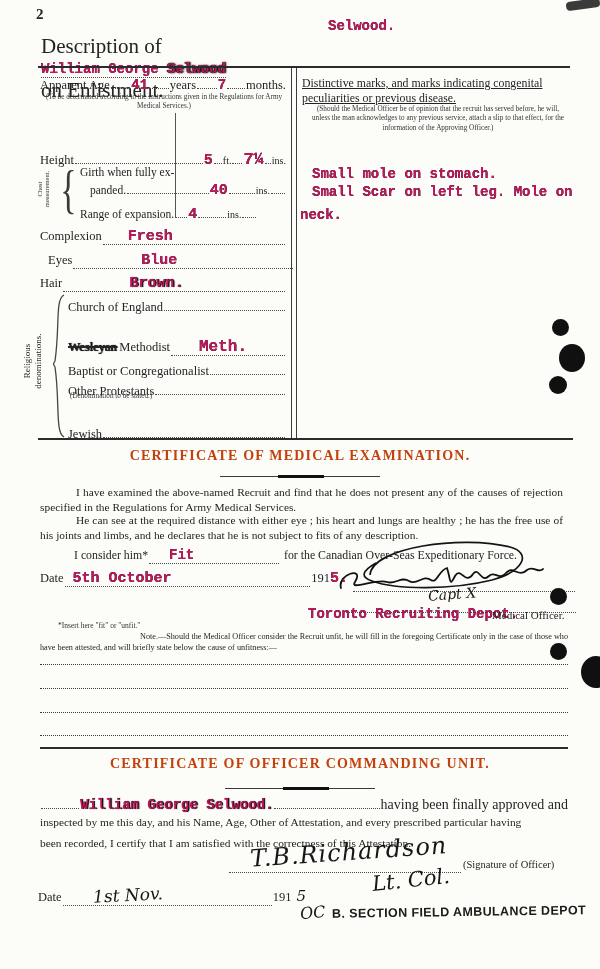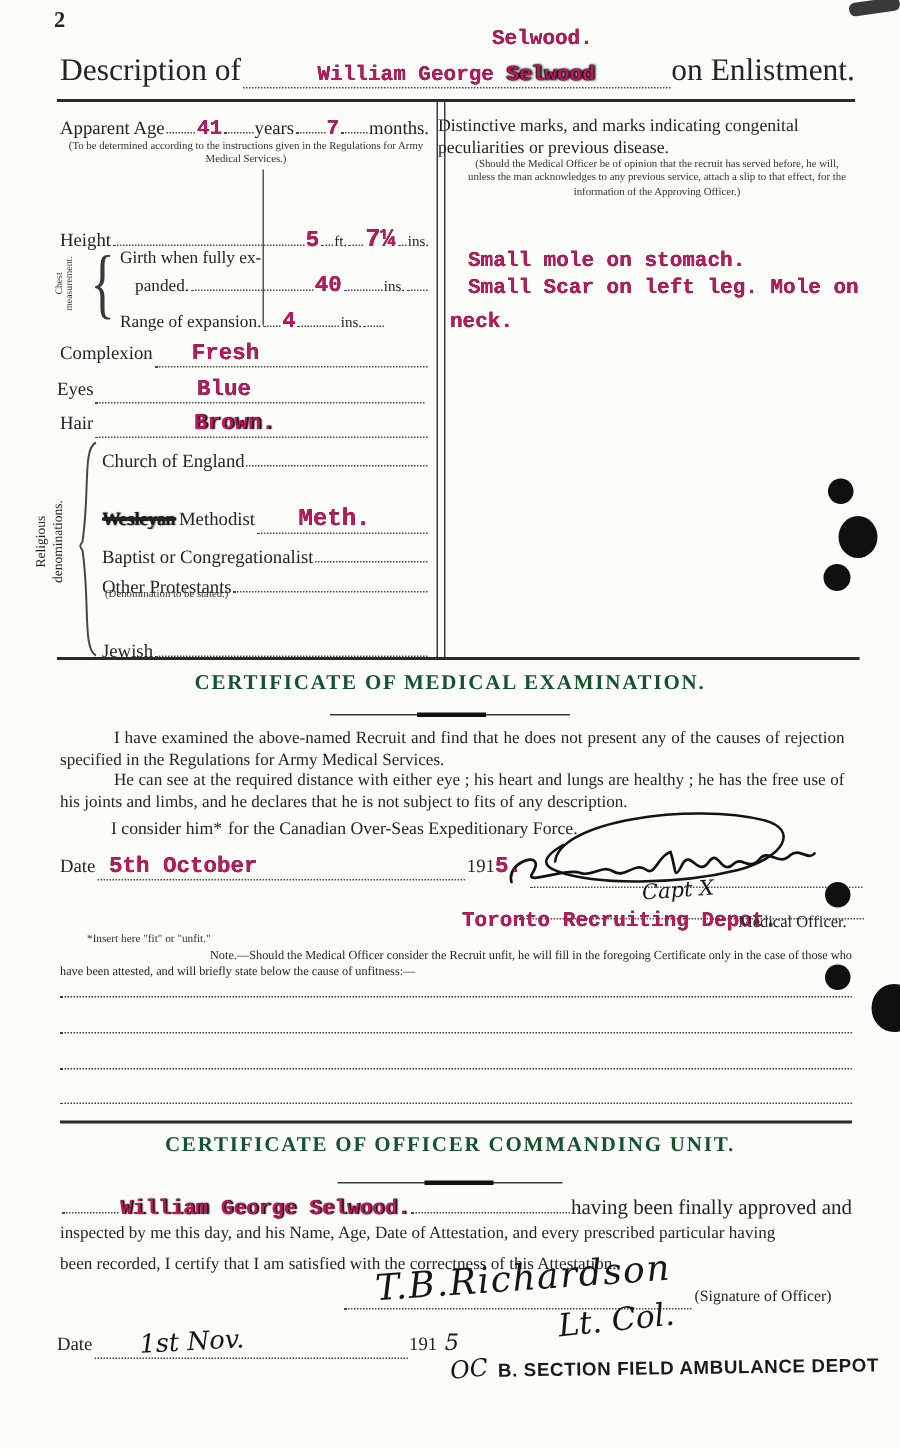--- a/index.html
+++ b/index.html
@@ -17,40 +17,40 @@
   .dl{flex:1 0 auto; height:.9em; border-bottom:1px dotted #4a4a4a; margin:0 1px;}
   .dl.has{height:auto; text-align:left;}
   .lbl{font-size:12.5px;}
   .fine{font-size:7.2px; line-height:1.3; color:#333;}
   .rule{background:#2b2b2b; height:2px;}
   .vline{background:#555; width:1px;}
   .dblline{width:4px; border-left:1.6px solid #3c3c3c; border-right:1px solid #3c3c3c;}
   .struck{text-decoration:line-through; text-decoration-thickness:1.5px;}
   .smudge{text-shadow:.6px 0 0 #000, 1.2px 0 1px #222;}
   .heavy-smudge{text-shadow:0 0 1px #000, 1.4px 0 1.6px #000, -.8px 0 1px #111;}
-  .sec-title{font-weight:700; font-size:14px; letter-spacing:1.2px; text-align:center; color:#14532d;}
+  .sec-title{font-weight:700; font-size:14px; letter-spacing:1.2px; text-align:center; color:#c2410c;}
   .divider{position:relative; height:4px;}
   .divider .base{position:absolute; left:0; right:0; top:2px; height:1px; background:#3a3a3a;}
   .divider .thick{position:absolute; top:1px; height:3px; background:#111; width:46px; left:58px;}
   .para{font-size:11.4px; line-height:1.28; text-align:justify;}
   .vlabel{white-space:nowrap; transform:rotate(-90deg); transform-origin:left top; text-align:center;}
   .blot{position:absolute; background:#101010; border-radius:50%;}
   .stamp{font-family:"Liberation Sans", sans-serif; font-weight:700; font-size:12.5px;
          letter-spacing:.4px; color:#1b1b1b; transform:rotate(-.8deg);}
   svg{display:block; overflow:visible;}
 </style>
 </head>
 <body>
 
 <div class="page">
 
   <div class="abs serif" style="left:36px;top:6px;font-size:15px;font-weight:700;">2</div>
   <div class="abs type" style="left:328px;top:19px;">Selwood.</div>
 
-  <div class="abs row" style="left:40px;top:34px;width:530px;">
+  <div class="abs row" style="left:40px;top:34px;width:530px;flex-direction:column;">
     <span class="serif" style="font-size:21px;">Description of</span>
     <span class="dl has" style="text-align:center;"><span class="type"><span>William George</span>&nbsp;<span class="heavy-smudge">Selwood</span></span></span>
     <span class="serif" style="font-size:21px;">on Enlistment.</span>
   </div>
   <div class="abs rule" style="left:38px;top:66px;width:532px;"></div>
 
   <div class="abs dblline" style="left:291px;top:68px;height:370px;"></div>
   <div class="abs rule" style="left:38px;top:438px;width:535px;"></div>
 
   <div class="abs row" style="left:40px;top:74px;width:246px;">
@@ -101,21 +101,21 @@
     <span class="type" style="font-size:15px;">4</span>
     <span class="dl" style="max-width:28px;"></span>
     <span class="lbl" style="font-size:10px;">ins.</span>
     <span class="dl" style="max-width:14px;"></span>
   </div>
 
   <div class="abs row" style="left:40px;top:226px;width:246px;">
     <span class="lbl">Complexion</span>
     <span class="dl has" style="padding-left:25px;"><span class="type" style="font-size:15px;">Fresh</span></span>
   </div>
-  <div class="abs row" style="left:38px;top:250px;width:246px;">
+  <div class="abs row" style="left:48px;top:250px;width:246px;">
     <span class="lbl">Eyes</span>
     <span class="dl has" style="padding-left:68px;"><span class="type" style="font-size:15px;">Blue</span></span>
   </div>
   <div class="abs row" style="left:40px;top:273px;width:246px;">
     <span class="lbl">Hair</span>
     <span class="dl has" style="padding-left:66px;"><span class="type smudge" style="font-size:15px;">Brown.</span></span>
   </div>
 
   <div class="abs vlabel serif" style="left:22px;top:427px;width:132px;font-size:9px;line-height:1.25;">
     <span>Religious</span><br>
@@ -141,36 +141,37 @@
   <div class="abs row" style="left:68px;top:380px;width:218px;">
     <span class="lbl">Other Protestants</span>
     <span class="dl"></span>
   </div>
   <div class="abs fine" style="left:70px;top:392px;">(Denomination to be stated.)</div>
   <div class="abs row" style="left:68px;top:423px;width:218px;">
     <span class="lbl">Jewish</span>
     <span class="dl"></span>
   </div>
 
-  <div class="abs serif" style="left:292px;top:76px;width:268px;font-size:11.8px;line-height:1.25;">Distinctive marks, and marks indicating congenital peculiarities or previous disease.</div>
+  <div class="abs serif" style="left:302px;top:76px;width:268px;font-size:11.8px;line-height:1.25;text-decoration:underline;">Distinctive marks, and marks indicating congenital peculiarities or previous disease.</div>
   <div class="abs fine" style="left:308px;top:105px;width:260px;text-align:center;">(Should the Medical Officer be of opinion that the recruit has served before, he will, unless the man acknowledges to any previous service, attach a slip to that effect, for the information of the Approving Officer.)</div>
   <div class="abs type" style="left:312px;top:167px;">Small mole on stomach.</div>
   <div class="abs type" style="left:312px;top:185px;">Small Scar on left leg. Mole on</div>
   <div class="abs type" style="left:300px;top:208px;">neck.</div>
 
   <div class="abs sec-title" style="left:0;top:448px;width:600px;">CERTIFICATE OF MEDICAL EXAMINATION.</div>
   <div class="abs divider" style="left:220px;top:474px;width:160px;">
     <span class="base"></span>
       <span class="thick"></span>
   </div>
   <div class="abs para" style="left:40px;top:485px;width:523px;text-indent:36px;">I have examined the above-named Recruit and find that he does not present any of the causes of rejection specified in the Regulations for Army Medical Services.</div>
   <div class="abs para" style="left:40px;top:513px;width:523px;text-indent:36px;">He can see at the required distance with either eye ; his heart and lungs are healthy ; he has the free use of his joints and limbs, and he declares that he is not subject to fits of any description.</div>
 
   <div class="abs row" style="left:40px;top:545px;width:523px;">
     <span class="serif" style="font-size:11.8px;padding-left:34px;">I consider him*</span>
+    <span class="dl has" style="max-width:110px;min-width:110px;padding-left:20px;"><span class="type" style="font-size:14px;">Fit</span></span>
     <span class="serif" style="font-size:11.8px;padding-left:4px;">for the Canadian Over-Seas Expeditionary Force.</span>
   </div>
 
   <svg class="abs" style="left:342px;top:533px;" width="190" height="56">
     <path d="M28,42 C30,14 120,2 168,14 C190,20 182,38 150,47 C110,57 55,57 30,48 C18,44 20,38 34,30" fill="none" stroke="#141414" stroke-width="1.7"></path>
   </svg>
   <svg class="abs" style="left:335px;top:558px;" width="215" height="38">
     <path d="M6,30 C2,16 30,8 20,24 C14,33 42,20 52,24 C60,27 66,18 74,23 C82,28 88,16 96,22 C102,26 104,12 112,10 C116,22 114,30 120,18 C126,8 130,28 138,16 C144,8 146,26 154,18 C160,12 164,24 172,14 C178,8 184,20 192,12 C198,7 204,16 208,11" fill="none" stroke="#111" stroke-width="1.8" stroke-linecap="round"></path>
   </svg>
 
@@ -201,21 +202,21 @@
     <span class="base"></span>
       <span class="thick"></span>
   </div>
 
   <div class="abs row" style="left:40px;top:794px;width:528px;">
     <span class="dl" style="max-width:38px;"></span>
     <span class="type smudge">William George Selwood.</span>
     <span class="dl"></span>
     <span class="serif" style="font-size:14px;">having been finally approved and</span>
   </div>
-  <div class="abs para" style="left:40px;top:815px;width:528px;">inspected by me this day, and his Name, Age, Date of Attestation, and every prescribed particular having</div>
+  <div class="abs para" style="left:40px;top:815px;width:528px;">inspected by me this day, and his Name, Age, Other of Attestation, and every prescribed particular having</div>
   <div class="abs para" style="left:40px;top:836px;width:528px;">been recorded, I certify that I am satisfied with the correctness of this Attestation.</div>
 
   <div class="abs script" style="left:250px;top:838px;font-size:24px;transform:rotate(-4deg);letter-spacing:1px;">T.B.Richardson</div>
   <div class="abs dl" style="left:228px;top:858px;width:232px;"></div>
   <div class="abs serif" style="left:463px;top:859px;font-size:10.5px;">(Signature of Officer)</div>
   <div class="abs script" style="left:372px;top:868px;font-size:21px;transform:rotate(-6deg);">Lt. Col.</div>
 
   <div class="abs row" style="left:38px;top:885px;width:268px;">
     <span class="lbl">Date</span>
     <span class="dl has" style="padding-left:30px;"><span class="script" style="font-size:17px;transform:rotate(-3deg);display:inline-block;">1st Nov.</span></span>

